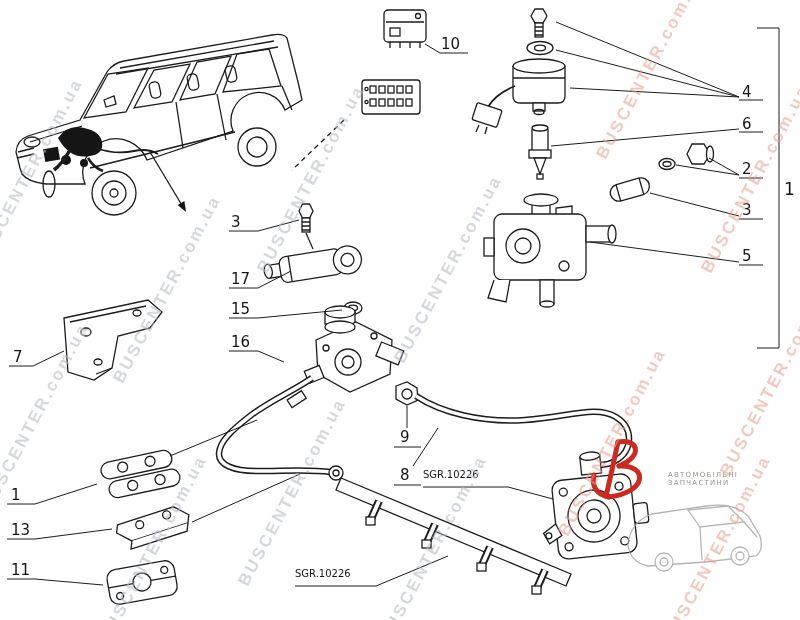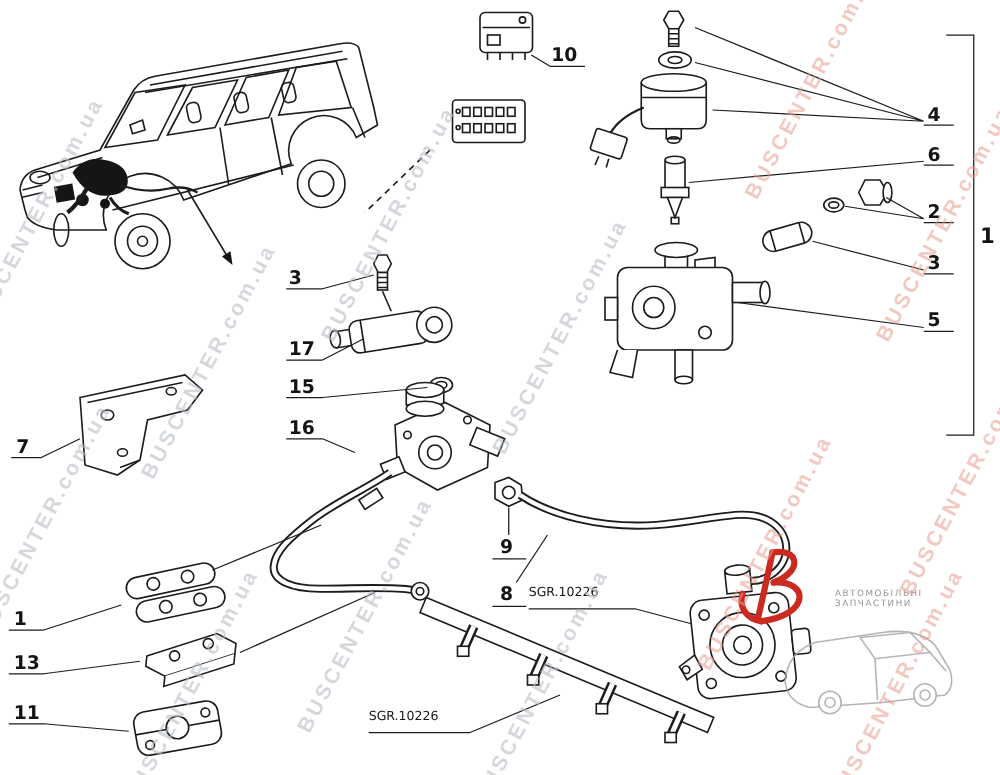--- a/index.html
+++ b/index.html
@@ -1,20 +1,20 @@
 <!DOCTYPE html>
 <html><head>
 <meta charset="utf-8">
 <style>
   html,body{margin:0;padding:0;background:#fff;}
   #stage{position:relative;width:800px;height:620px;background:#fff;overflow:hidden;
          font-family:"DejaVu Sans",sans-serif;}
   svg.art{position:absolute;left:0;top:0;z-index:1;}
   .labels{position:absolute;left:0;top:0;width:100%;height:100%;z-index:2;}
-  .co{position:absolute;font-weight:bold;font-size:15px;color:#141414;line-height:1;}
+  .co{position:absolute;font-weight:normal;font-size:15px;color:#141414;line-height:1;}
   .co.big{font-size:17px;}
   .sgr{position:absolute;font-size:10px;color:#141414;line-height:1;}
   .wm-layer{position:absolute;left:0;top:0;width:100%;height:100%;z-index:3;pointer-events:none;}
   .wm{position:absolute;white-space:nowrap;font-family:"Liberation Sans",sans-serif;
       font-size:17px;font-weight:bold;letter-spacing:2.5px;
       transform:rotate(-62deg);transform-origin:0 50%;}
   .wm.gray{color:#b9bfc6;opacity:.6;}
   .wm.red{color:#e79d8d;opacity:.55;}
   .logo{position:absolute;left:588px;top:434px;width:210px;height:66px;z-index:2;}
   .logo-icon{position:absolute;left:0;top:0;}

